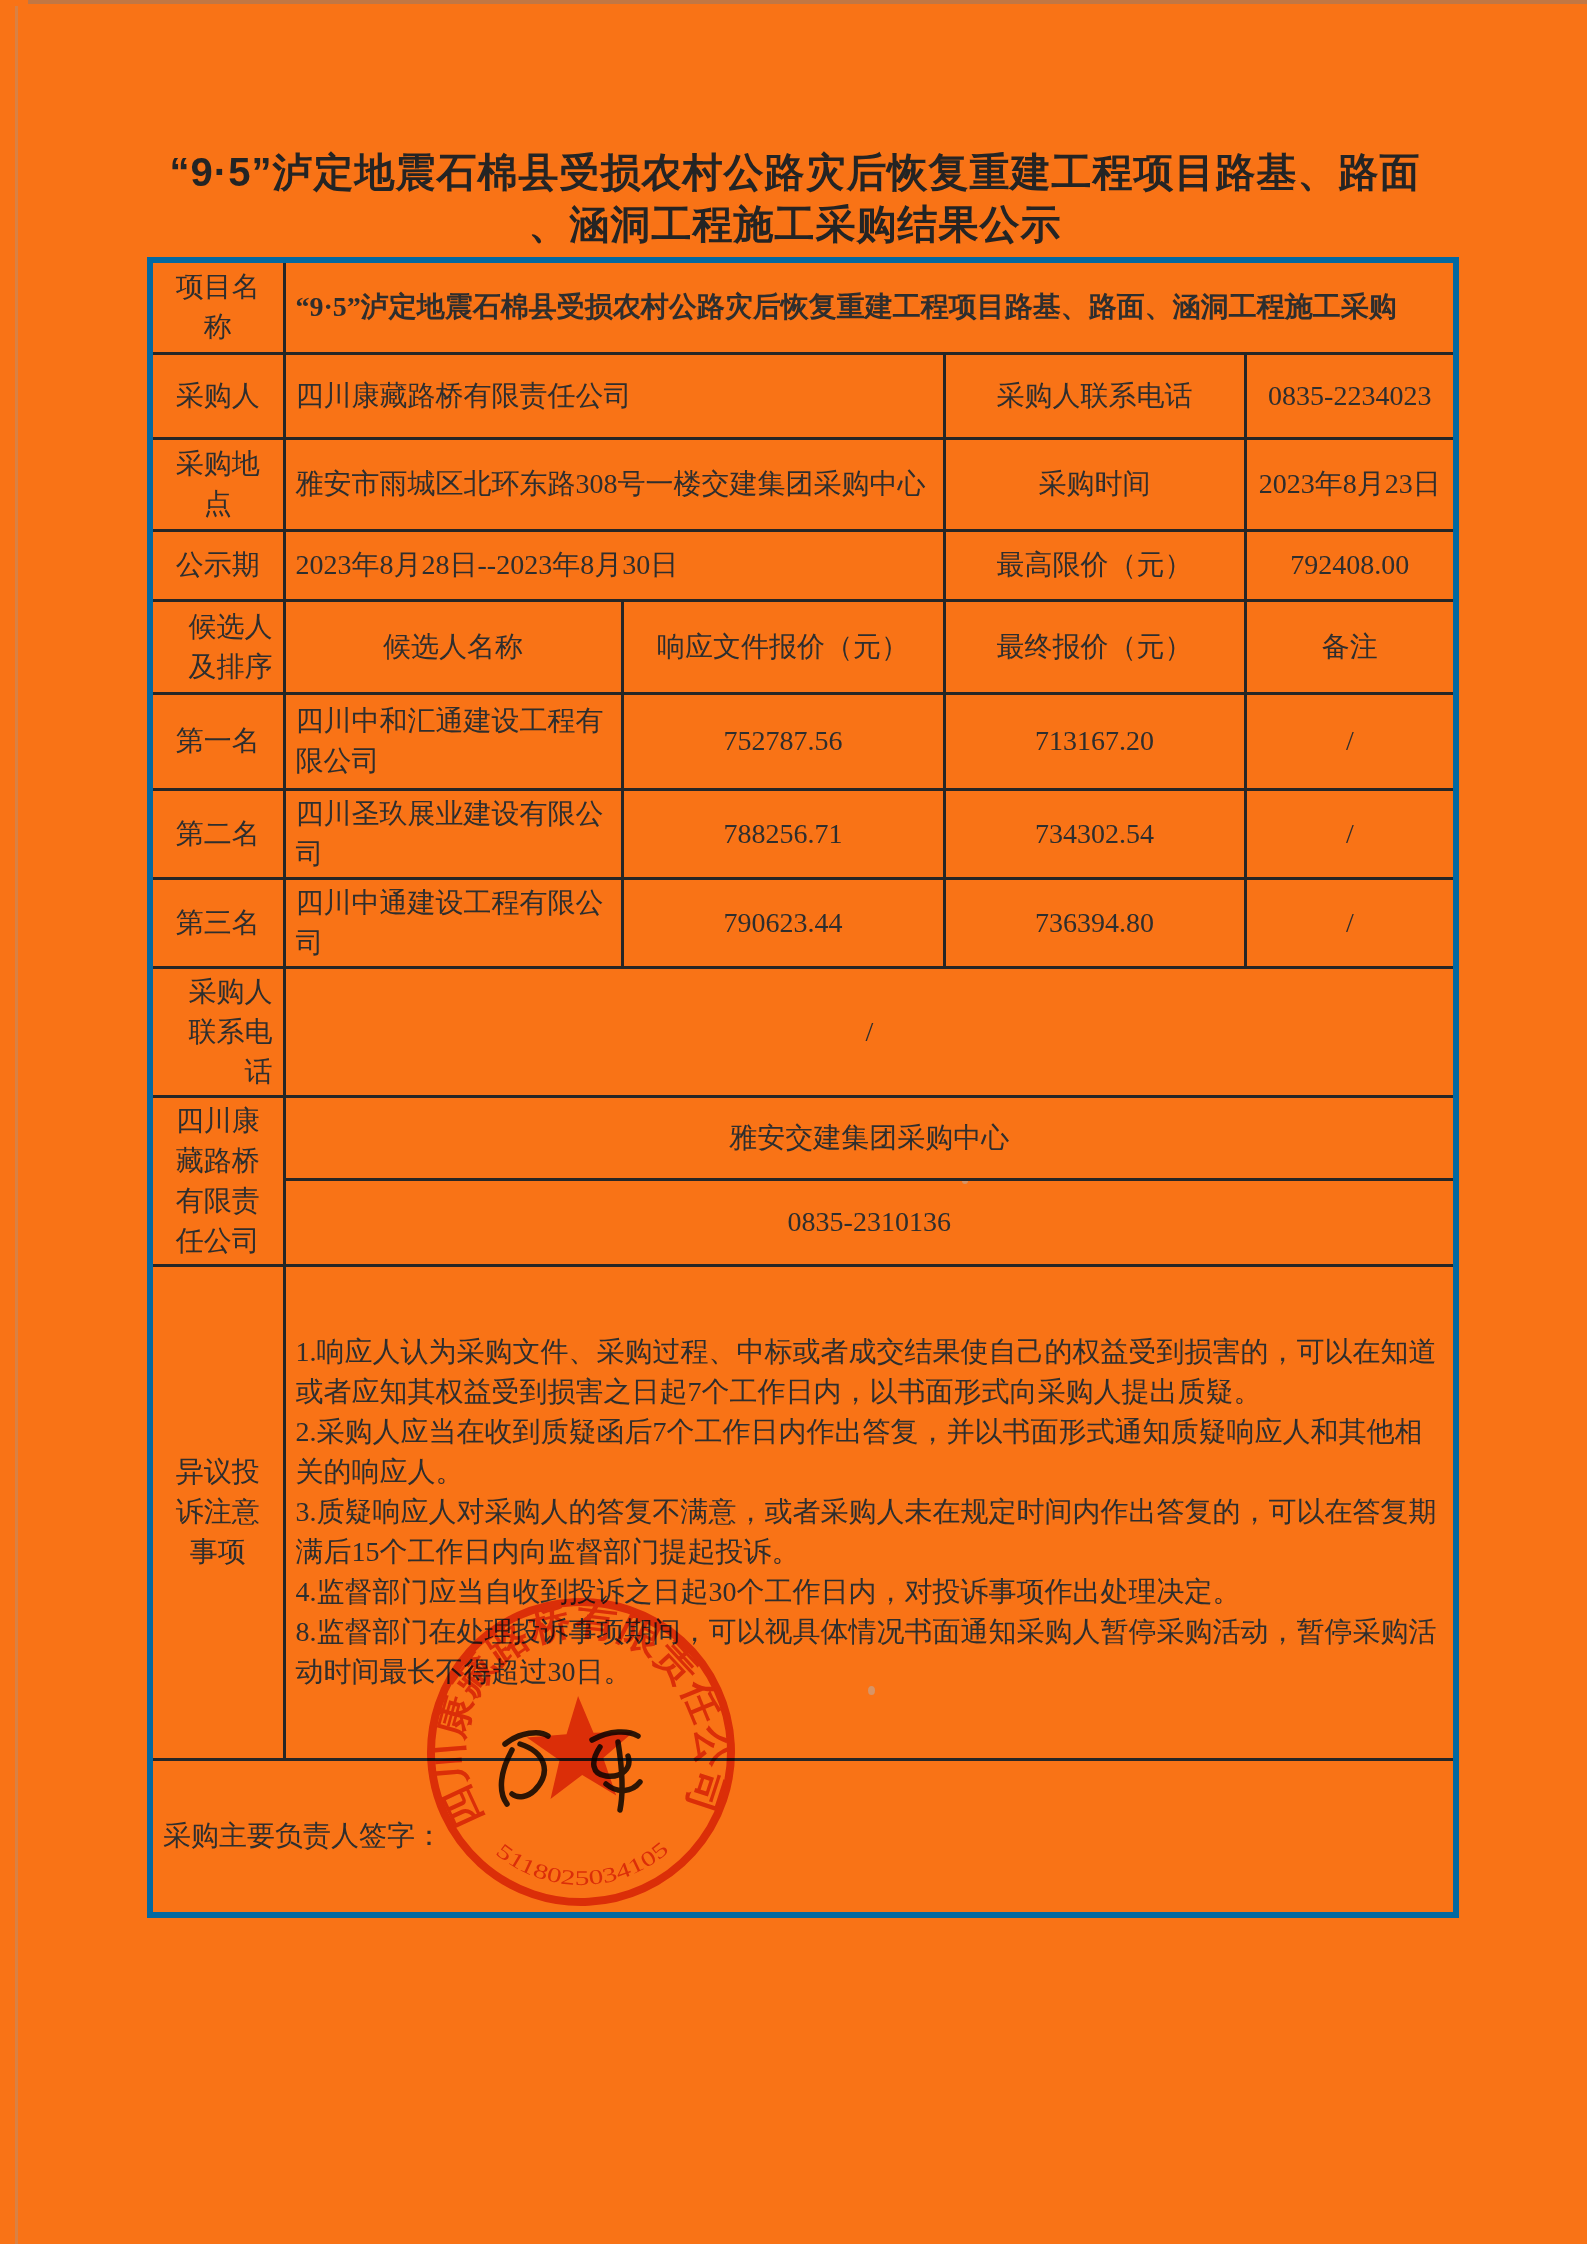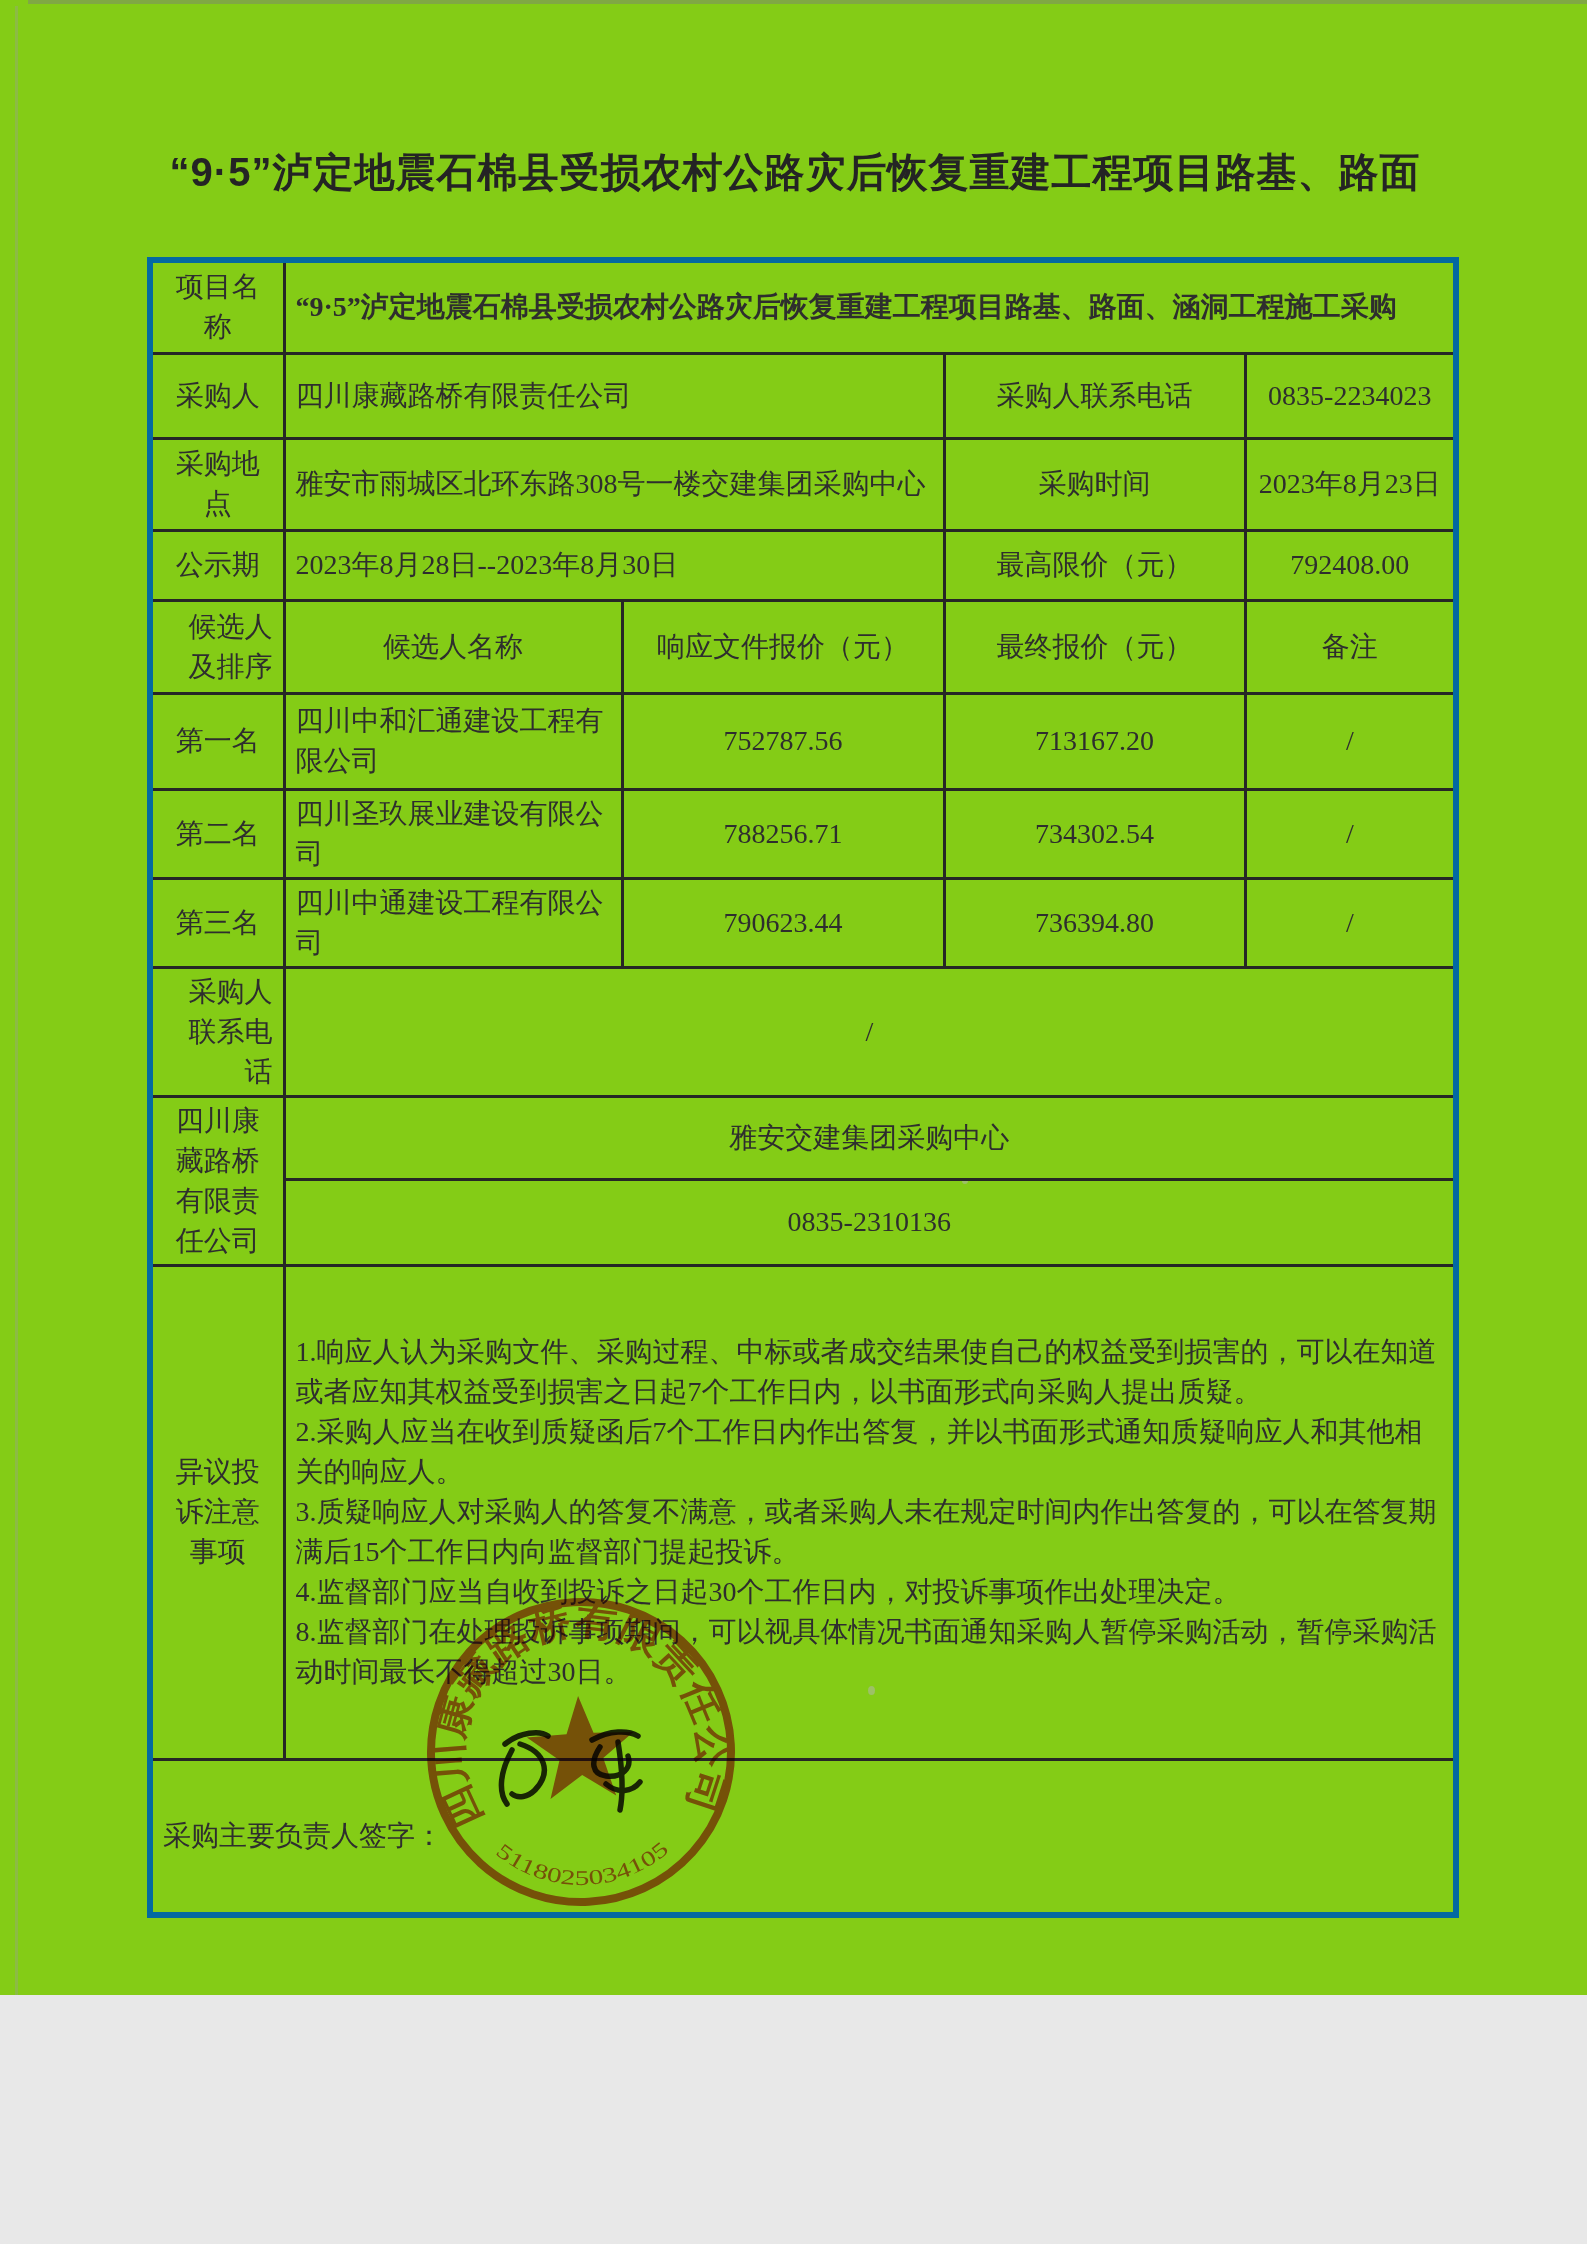--- a/index.html
+++ b/index.html
@@ -1,19 +1,19 @@
 <!DOCTYPE html>
 <html><head>
 <meta charset="utf-8">
 <style>
   html,body{margin:0;padding:0;background:#e8e8e8;}
   .page{
     position:relative;
-    width:1587px;height:1995px;
-    background:#84cc16;
+    width:1587px;height:2244px;
+    background:#f97316;
     overflow:hidden;
     font-family:"Liberation Serif","DejaVu Serif",serif;
     color:#2e2e2e;
   }
   
   .scan-top{position:absolute;left:28px;top:0;width:1559px;height:4px;background:#7c7c7c;opacity:.45;}
   .scan-left{position:absolute;left:15px;top:6px;width:3px;height:2238px;background:#9a9a9a;opacity:.35;}
   .speck{position:absolute;background:#b5b5b5;opacity:.5;border-radius:50%;}
 
   .title{
@@ -62,20 +62,21 @@
 
 <div class="page">
 
   <div class="scan-top"></div>
   <div class="scan-left"></div>
   <div class="speck" style="left:868px;top:1686px;width:7px;height:9px;"></div>
   <div class="speck" style="left:962px;top:1178px;width:6px;height:6px;"></div>
 
   <div class="title">
     <span>“9·5”泸定地震石棉县受损农村公路灾后恢复重建工程项目路基、路面</span>
+    <span>、涵洞工程施工采购结果公示</span>
   </div>
 
   <table class="doc">
     <colgroup>
       <col style="width:134px">
         <col style="width:338px">
         <col style="width:322px">
         <col style="width:301px">
         <col style="width:211px">
     </colgroup>

